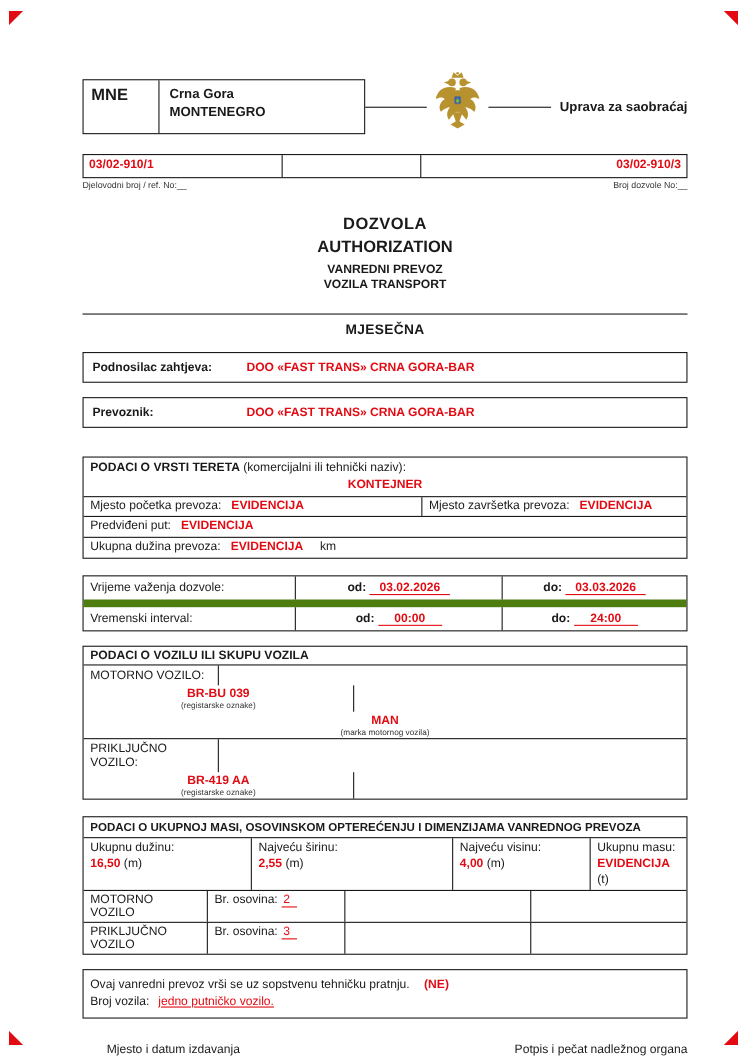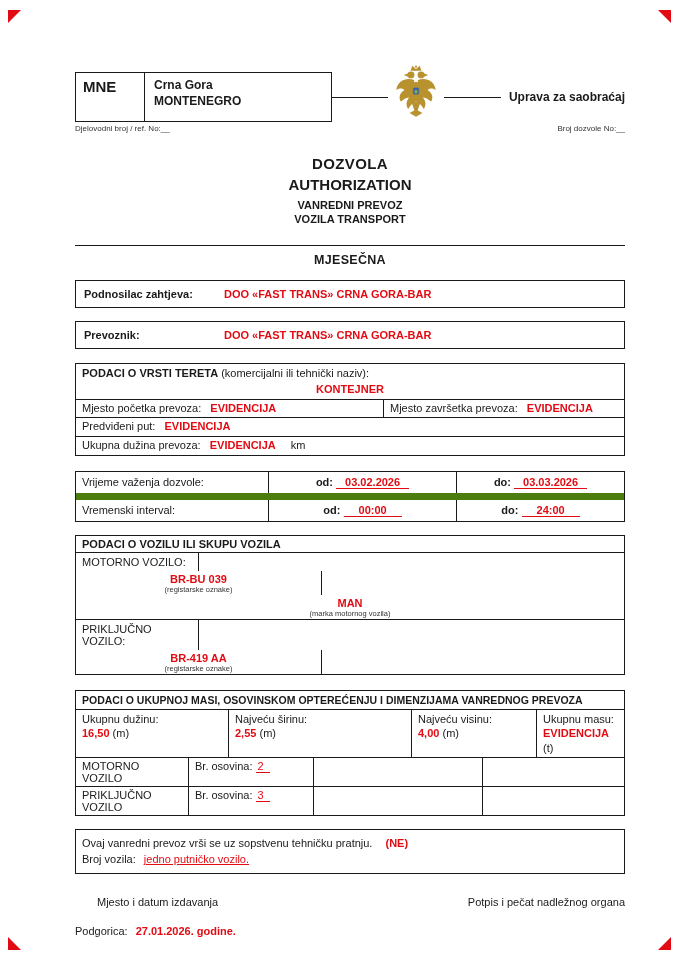--- a/index.html
+++ b/index.html
@@ -40,21 +40,21 @@
   .title4 { text-align:center; font-size:11px; font-weight:700; margin-top:2px; }
   .rule { border-top:1.3px solid #1a1a1a; margin-top:20px; }
   .period { text-align:center; font-size:12.5px; font-weight:700; margin-top:7px; letter-spacing:0.3px; }
 
   
   .kv-box { border:1.5px solid #1a1a1a; margin-top:13px; display:flex; align-items:center; padding:7px 8px; font-size:11px; }
   .kv-label { font-weight:700; width:132px; flex:0 0 auto; }
   .kv-value { color:#e30b13; font-weight:700; margin-left:8px; }
 
   
-  .cargo { border:1.5px solid #1a1a1a; margin-top:14px; font-size:11px; line-height:1.25; }
+  .cargo { border:1.5px solid #1a1a1a; margin-top:26px; font-size:11px; line-height:1.25; }
   .cargo-title { padding:3px 6px 1px 6px; }
   .cargo-name { text-align:center; font-weight:700; color:#e30b13; padding:1px 0 2px 0; border-bottom:1px solid #1a1a1a; }
   .cargo-places { display:flex; border-bottom:1px solid #1a1a1a; }
   .cargo-place-l { width:295px; padding:2px 6px; border-right:1px solid #1a1a1a; }
   .cargo-place-r { flex:1; padding:2px 6px; }
   .cargo-row { padding:2px 6px; }
   .cargo-row-mid { border-bottom:1px solid #1a1a1a; }
   .inline-val { color:#e30b13; font-weight:700; margin-left:6px; }
   .unit-km { margin-left:12px; }
 
@@ -148,20 +148,25 @@
             <path d="M36 108 L50 100 L64 108 L50 116 Z"></path>
           </g>
           <rect x="43" y="52" width="14" height="16" rx="3" fill="#3b62a8" stroke="#b8922e" stroke-width="1.5"></rect>
           <path d="M46 62 L50 56 L54 62 L50 66 Z" fill="#7ab648"></path>
         </svg>
       </div>
       <div class="hdr-rule"></div>
       <div class="hdr-agency">Uprava za saobraćaj</div>
     </div>
 
+    <div class="ref-table">
+      <div class="ref-cell ref-c1 red b">03/02-910/1</div>
+      <div class="ref-cell ref-c2"></div>
+      <div class="ref-cell ref-c3 red b">03/02-910/3</div>
+    </div>
     <div class="ref-caps">
       <span>Djelovodni broj / ref. No:__</span>
       <span>Broj dozvole No:__</span>
     </div>
 
     <div class="title1">DOZVOLA</div>
     <div class="title2">AUTHORIZATION</div>
     <div class="title3">VANREDNI PREVOZ</div>
     <div class="title4">VOZILA TRANSPORT</div>
     <div class="rule"></div>

